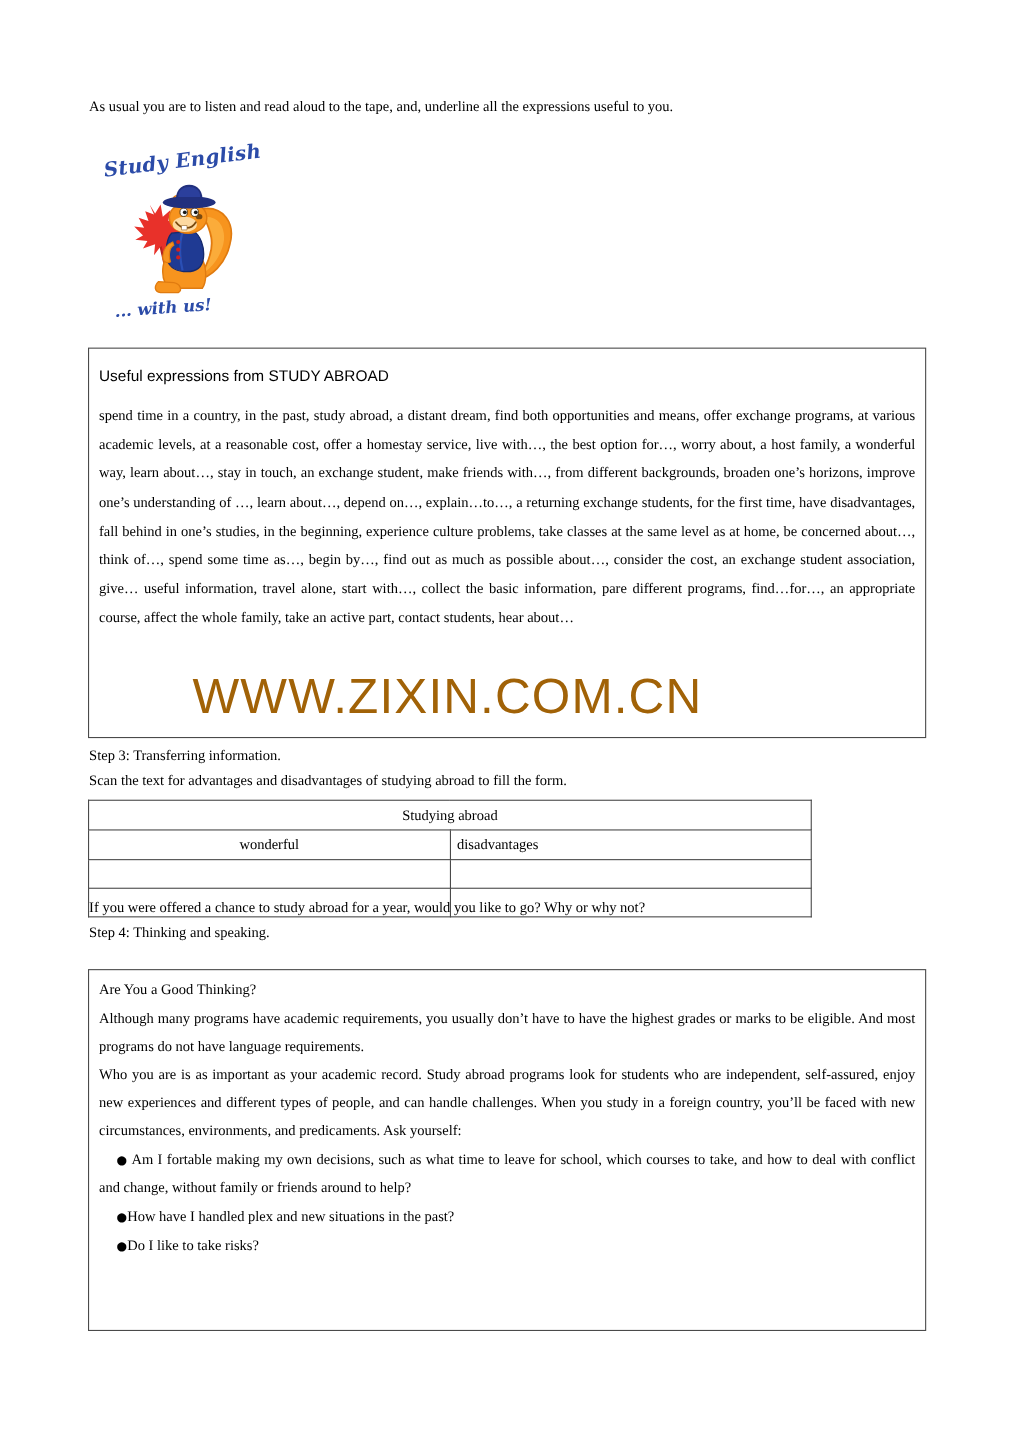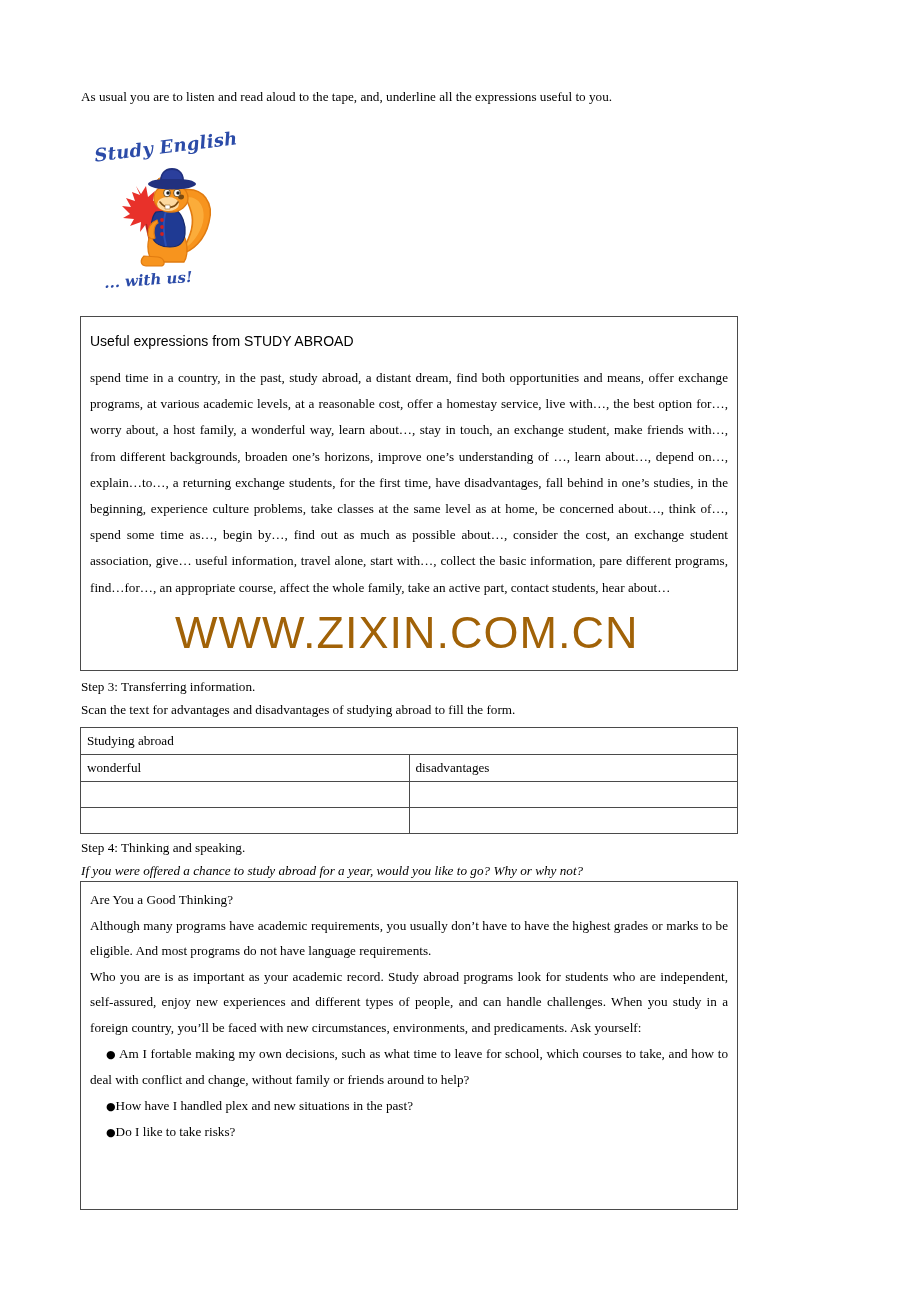--- a/index.html
+++ b/index.html
@@ -72,21 +72,21 @@
     left: 22px;
     top: 36px;
     width: 110px;
     height: 108px;
   }
 
   
   .box {
     position: absolute;
     left: 80px;
-    width: 658px;
+    width: 762px;
     border: 1px solid #4a4a4a;
     box-sizing: border-box;
     background: transparent;
   }
 
   
   #box-expressions {
     top: 316px;
     height: 355px;
     padding: 14px 8px 6px 8px;
@@ -127,40 +127,40 @@
     position: absolute;
     left: 81px;
     width: 660px;
     font-size: 13.2px;
     line-height: 23px;
     white-space: nowrap;
   }
   #step3-title { top: 675px; }
   #step3-sub   { top: 698px; }
   #step4-title { top: 836px; }
-  #step4-sub   { top: 859px; font-style: italic; }
+  #step4-sub   { top: 813px; }
 
   
   .tbl {
     position: absolute;
     left: 80px;
     top: 727px;
     width: 658px;
     border-collapse: collapse;
     table-layout: fixed;
     font-size: 13.2px;
   }
   .tbl td {
     border: 1px solid #4a4a4a;
     padding: 3px 6px;
     height: 20px;
     vertical-align: top;
     line-height: 19px;
   }
-  .tbl .col-a { width: 326px; }
+  .tbl .col-a { width: 326px; text-align: center; }
   .tbl .col-b { width: 330px; }
   .tbl .row-empty td { height: 19px; }
 
   
   #box-candidate {
     top: 881px;
     height: 329px;
     padding: 5px 8px 4px 8px;
   }
   .cand-line {

